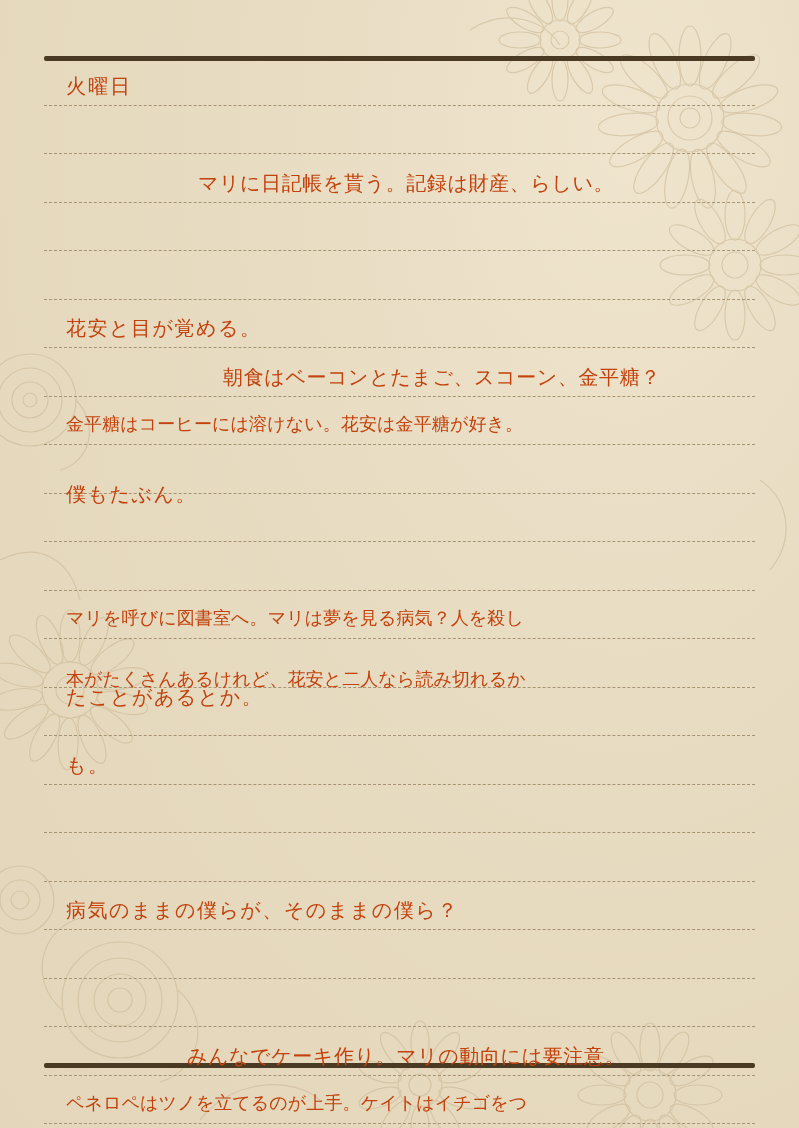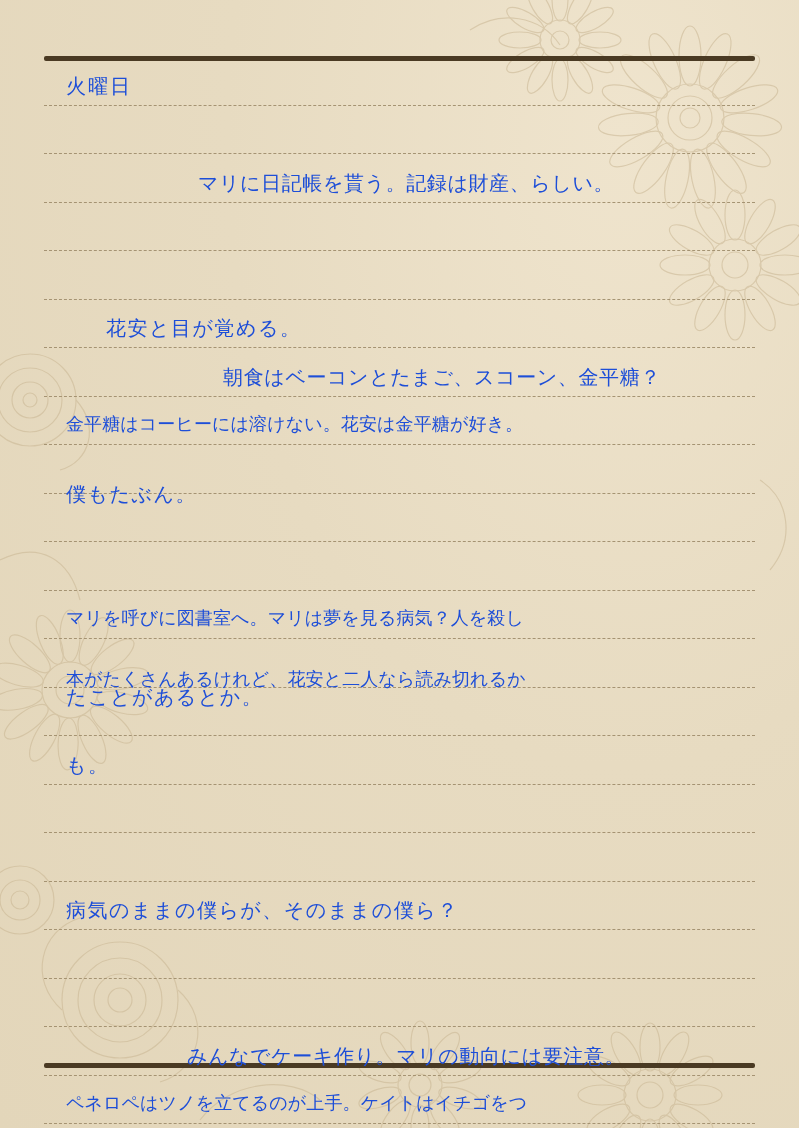--- a/index.html
+++ b/index.html
@@ -67,21 +67,21 @@
     opacity: 0.95;
   }
 
   
   .row {
     position: absolute;
     left: 66px;
     width: 680px;
     font-family: Liberation Mono, monospace;
     font-size: 20px;
-    color: #1d4ed8;
+    color: #c2410c;
     letter-spacing: 1.5px;
     white-space: nowrap;
   }
   .row.title {
     font-size: 20px;
     letter-spacing: 2px;
   }
   .row.tight { letter-spacing: 0.6px; text-align: center; }
   .row.tighter { letter-spacing: 0.1px; font-size: 18px; }
 </style>
@@ -265,21 +265,21 @@
       <div class="dashline" style="top: 824.5px;"></div>
       <div class="dashline" style="top: 873px;"></div>
       <div class="dashline" style="top: 921.5px;"></div>
       <div class="dashline" style="top: 970px;"></div>
       <div class="dashline" style="top: 1018.5px;"></div>
       <div class="dashline" style="top: 1067px;"></div>
     </div>
   <div id="rows">
       <div class="row title" style="top: 72.5px;">火曜日</div>
       <div class="row tight" style="top: 169.5px;">マリに日記帳を貰う。記録は財産、らしい。</div>
-      <div class="row " style="top: 315px; margin-left: 40px;">花安と目が覚める。</div>
+      <div class="row " style="top: 315px;">花安と目が覚める。</div>
       <div class="row tight" style="top: 363.5px; margin-left: 36px;">朝食はベーコンとたまご、スコーン、金平糖？</div>
       <div class="row tighter" style="top: 412px;">金平糖はコーヒーには溶けない。花安は金平糖が好き。</div>
       <div class="row " style="top: 460.5px; margin-top: 20px;">僕もたぶん。</div>
       <div class="row tighter" style="top: 606px;">マリを呼びに図書室へ。マリは夢を見る病気？人を殺し</div>
       <div class="row " style="top: 684px;">たことがあるとか。</div>
       <div class="row tighter" style="top: 667px;">本がたくさんあるけれど、花安と二人なら読み切れるか</div>
       <div class="row " style="top: 751.5px;">も。</div>
       <div class="row " style="top: 897px;">病気のままの僕らが、そのままの僕ら？</div>
       <div class="row tight" style="top: 1042.5px;">みんなでケーキ作り。マリの動向には要注意。</div>
       <div class="row tighter" style="top: 1091px;">ペネロペはツノを立てるのが上手。ケイトはイチゴをつ</div>

